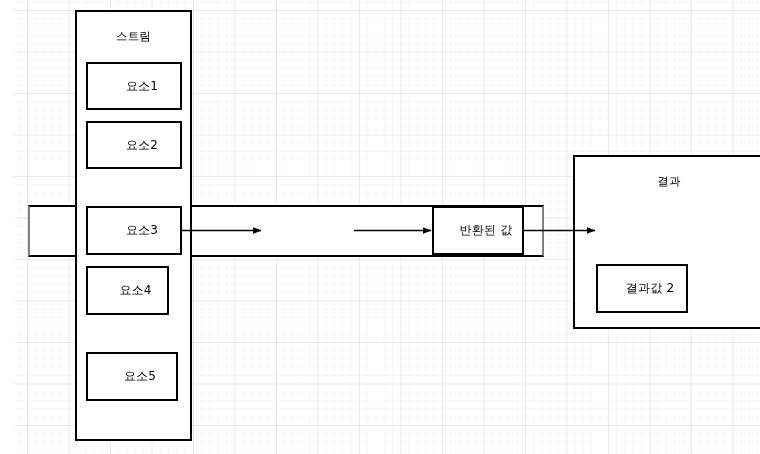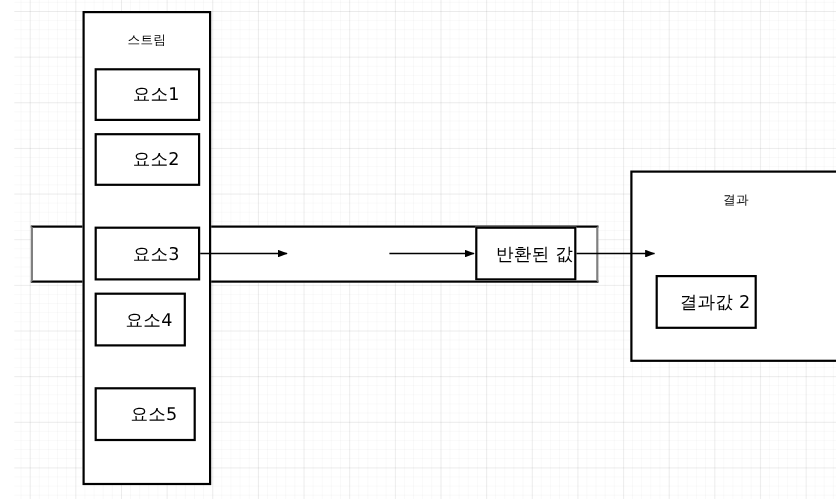--- a/index.html
+++ b/index.html
@@ -24,21 +24,21 @@
     margin-left: 13px;
   }
   .node {
     position: absolute;
     box-sizing: border-box;
     background: #ffffff;
     border: 2px solid #000000;
     display: flex;
     align-items: center;
     justify-content: center;
-    font-size: 16px;
+    font-size: 12px;
     color: #000000;
     line-height: 1.2;
     letter-spacing: 0.2px;
     padding-left: 16px;
   }
   .container {
     position: absolute;
     box-sizing: border-box;
     background: #ffffff;
     border: 2px solid #000000;
@@ -104,21 +104,21 @@
 
   <div class="node" style="left:419px; top:206px; width:92px; height:49px;text-align:center;">
     <span>반환된 값</span>
   </div>
 
   <div class="container" style="left:560px; top:155px; width:192px; height:174px;">
     <div class="container-label" style="top:17px;">결과</div>
   </div>
 
 
-  <div class="node" style="left:583px; top:250px; width:92px; height:49px;">
+  <div class="node" style="left:583px; top:264px; width:92px; height:49px;">
     <span>결과값 2</span>
   </div>
 
   <svg class="edge-layer" viewBox="0 0 760 454">
     <defs>
       <marker id="arrowhead" markerWidth="9" markerHeight="7" refX="8.5" refY="3.5" orient="auto" markerUnits="userSpaceOnUse">
         <polygon points="0 0, 9 3.5, 0 7" fill="#000000"></polygon>
       </marker>
     </defs>
     <line x1="169" y1="230.5" x2="248" y2="230.5" stroke="#000000" stroke-width="1.4" marker-end="url(#arrowhead)"></line>

